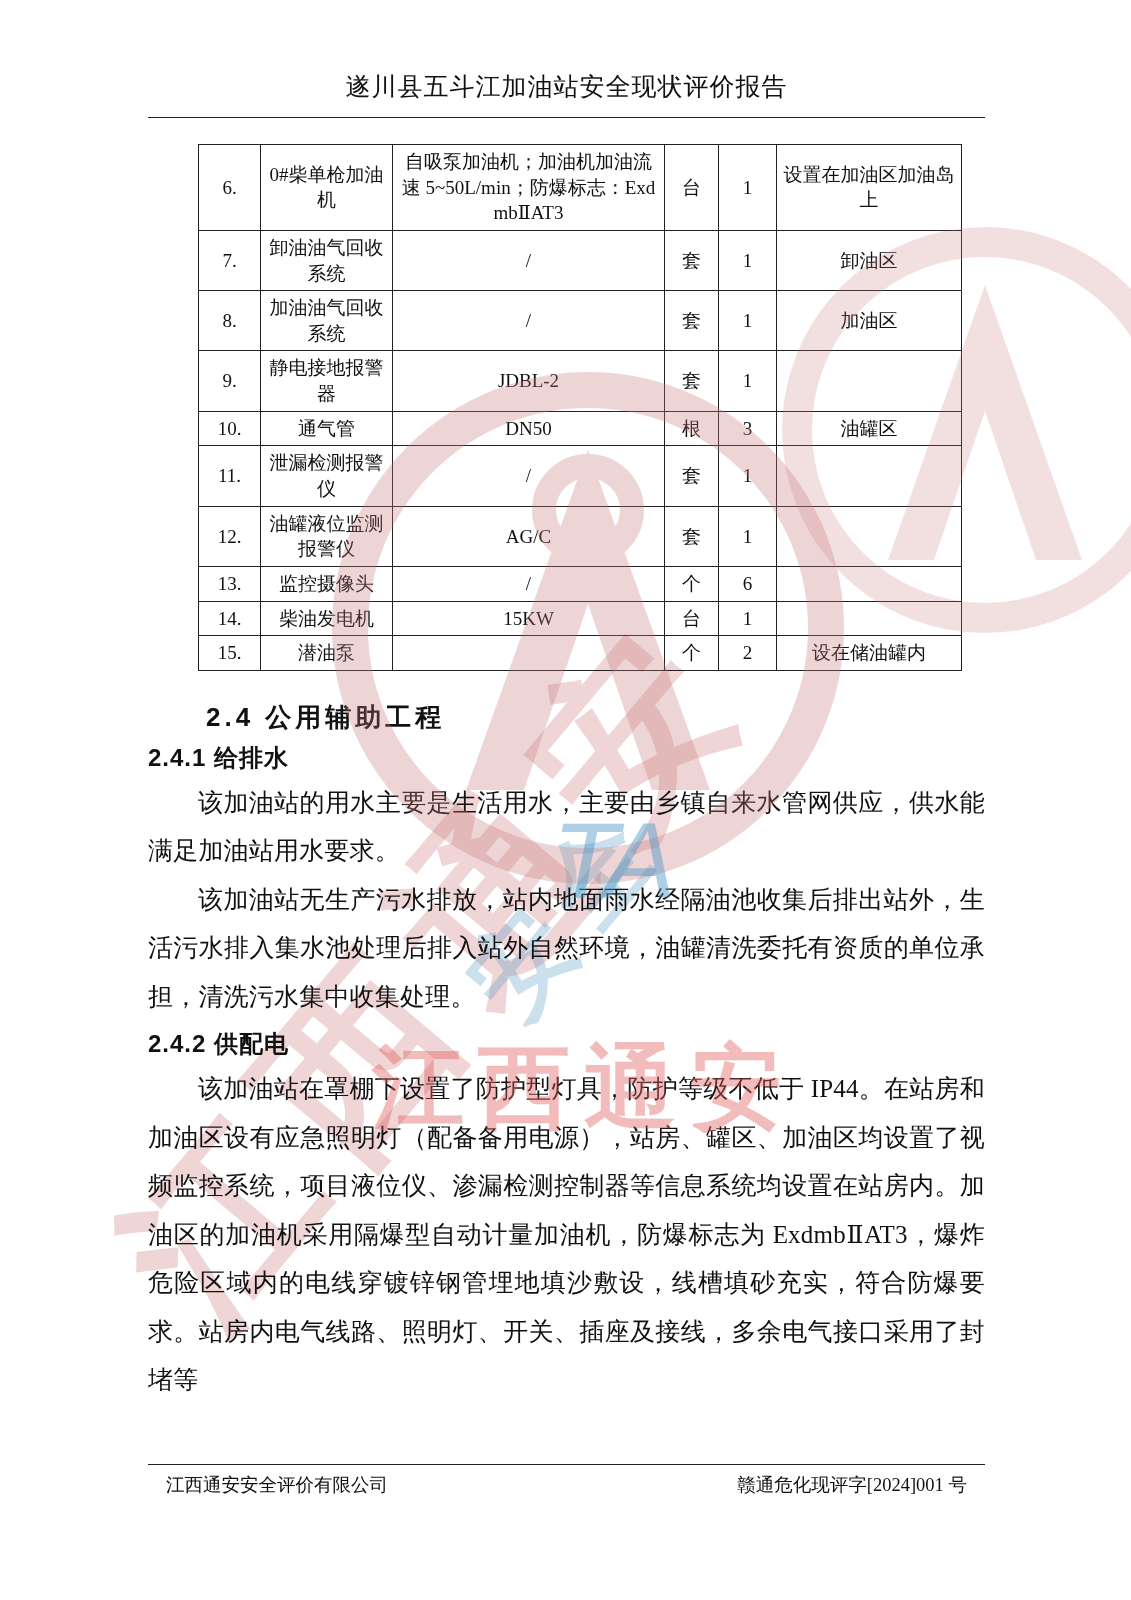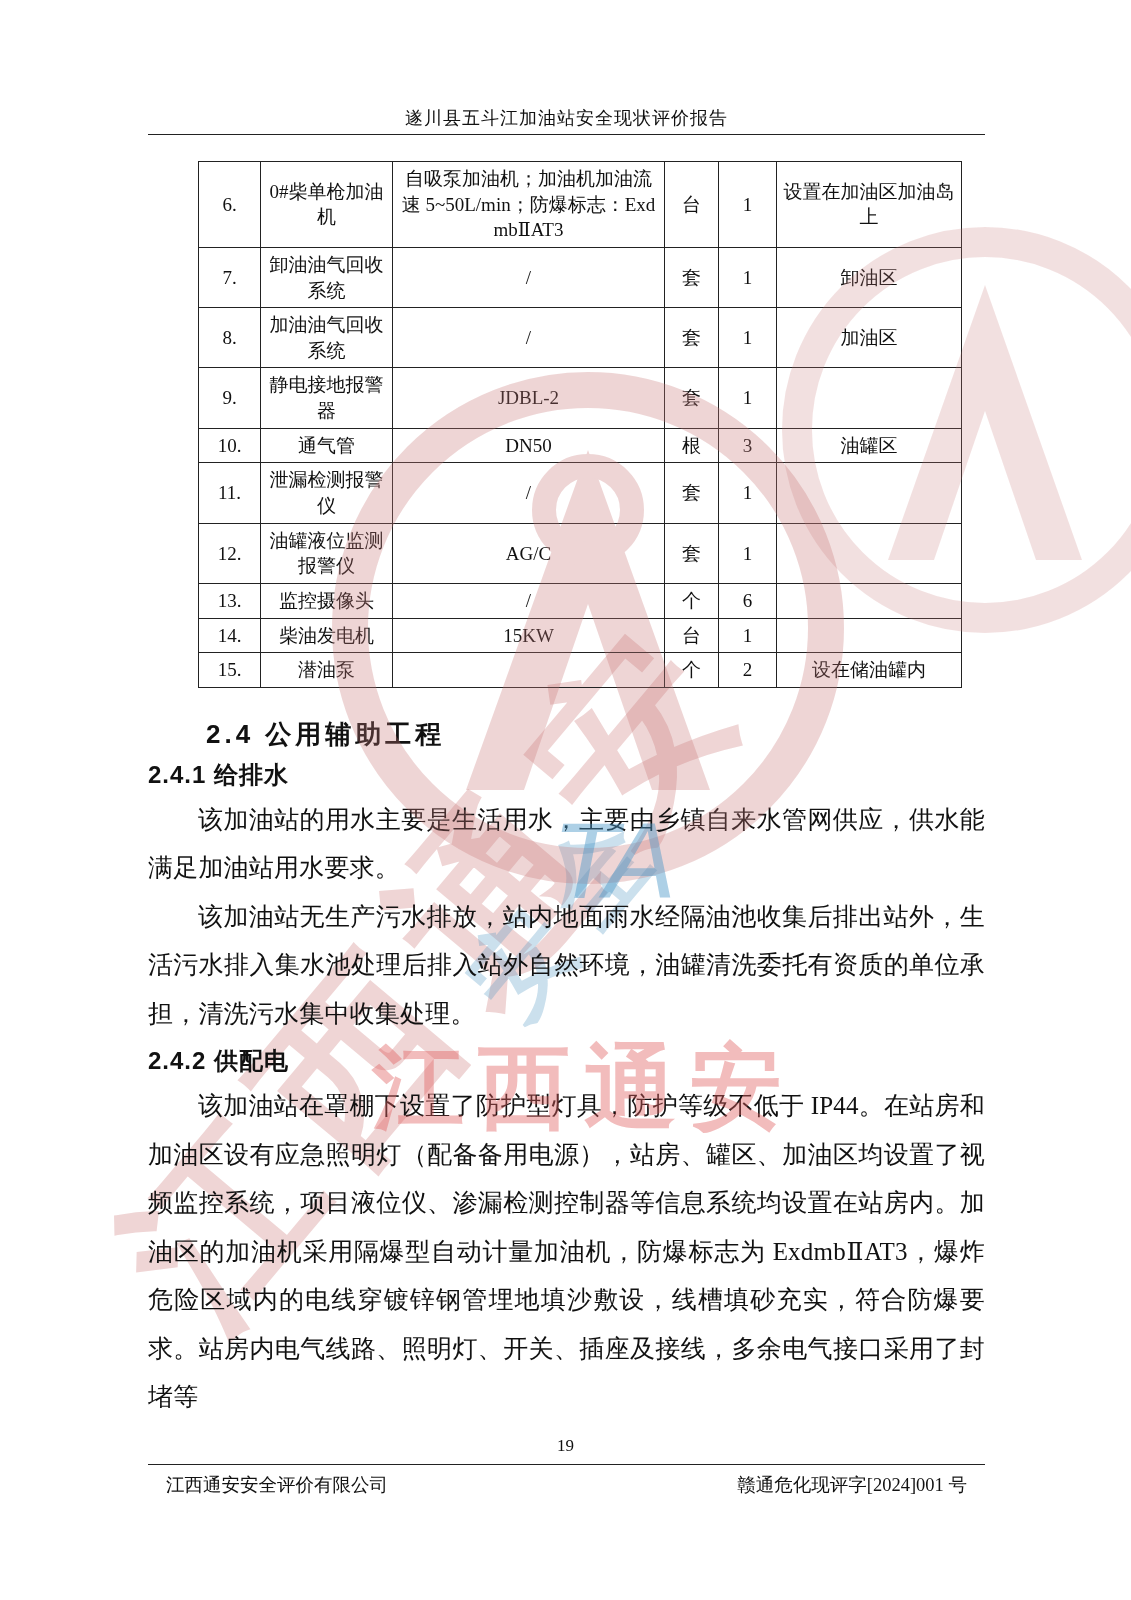--- a/index.html
+++ b/index.html
@@ -53,25 +53,25 @@
     font-style: italic;
     letter-spacing: -6px;
     color: rgba(74, 150, 200, 0.45);
     font-family: "Liberation Sans", sans-serif;
   }
 
   
   .content { position: relative; z-index: 1; padding: 0 146px 0 148px; }
 
   .doc-header {
-    margin-top: 106px;
+    margin-top: 70px;
     text-align: center;
-    font-size: 18px;
+    font-size: 25px;
     letter-spacing: 1px;
-    padding-bottom: 4px;
+    padding-bottom: 14px;
     border-bottom: 1.5px solid #222;
   }
 
   table.equip-table {
     margin: 26px 0 0 50px;
     width: 763px;
     border-collapse: collapse;
     table-layout: fixed;
     font-size: 19px;
   }
@@ -261,19 +261,18 @@
     <path d="M270 92 L148 432 L206 432 L270 246 L334 432 L392 432 Z" fill="#c87878"></path>
     <circle cx="270" cy="152" r="44" fill="none" stroke="#c87878" stroke-width="24"></circle>
   </svg>
   <svg class="wm wm-over wm-logo-corner" width="430" height="430" viewBox="0 0 430 430">
     <circle cx="215" cy="215" r="188" fill="none" stroke="#c87878" stroke-width="30"></circle>
     <path d="M215 70 L118 345 L164 345 L215 196 L266 345 L312 345 Z" fill="#c87878"></path>
   </svg>
   <div class="wm wm-over wm-center-text">江西通安</div>
   <div class="wm wm-over wm-ta">TA</div>
 
-  <div class="page-num">19</div>
   <div class="footer-bar">
     <span>江西通安安全评价有限公司</span>
     <span>赣通危化现评字[2024]001 号</span>
   </div>
 
 </div>
 
 </body></html>

